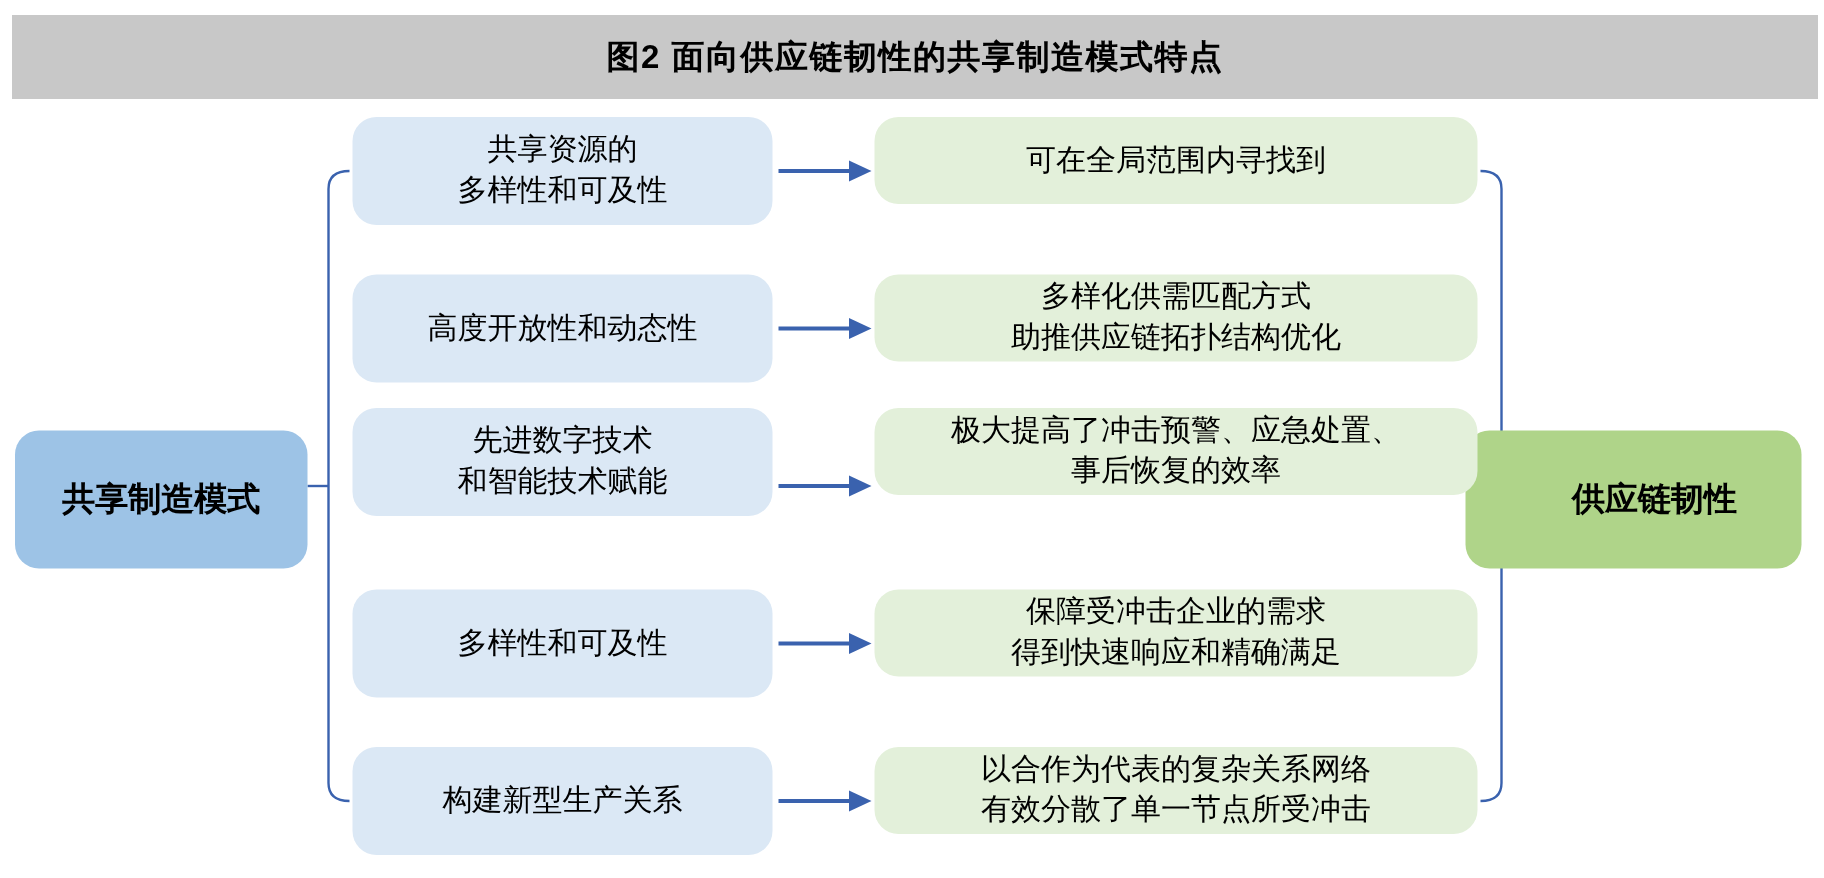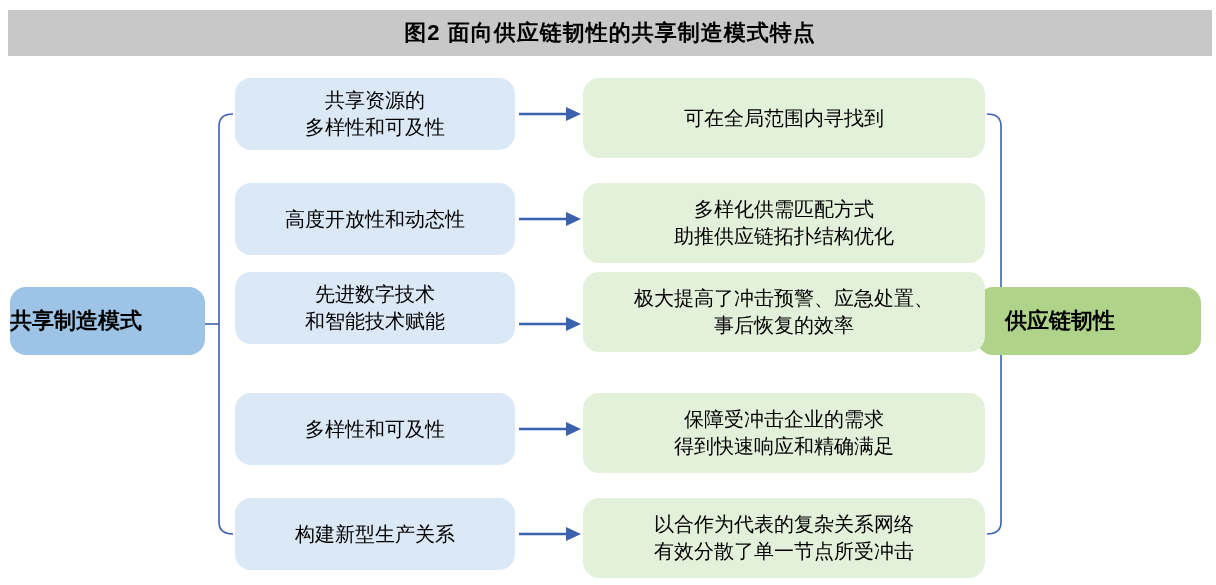--- a/index.html
+++ b/index.html
@@ -3,40 +3,40 @@
 <meta charset="utf-8">
 <style>
   html,body{margin:0;padding:0;background:#ffffff;}
   body{
     width:1216px;height:585px;position:relative;overflow:hidden;
     font-family:"Liberation Sans","DejaVu Sans",sans-serif;
     color:#000;
   }
   .canvas{position:absolute;inset:0;}
   .title-bar{
-    position:absolute;left:8px;right:4px;top:10px;height:46px;
+    position:absolute;left:8px;right:4px;top:10px;height:56px;
     background:var(--title-bar-bg,#c8c8c8);
     display:flex;align-items:center;justify-content:center;
   }
   .title-bar span{font-size:22px;font-weight:bold;letter-spacing:1px;}
   svg.connectors{position:absolute;left:0;top:0;width:1216px;height:585px;pointer-events:none;}
   .conn{stroke:var(--connector,#3a62ae);stroke-width:1.6;fill:none;}
   .arrow-line{stroke:var(--connector,#3a62ae);stroke-width:2.6;fill:none;}
   .arrow-head{fill:var(--connector,#3a62ae);stroke:none;}
   .box{
     position:absolute;border-radius:16px;
     display:flex;flex-direction:column;justify-content:center;
     text-align:center;font-size:20px;line-height:27px;
   }
   .feature{left:235px;width:280px;height:72px;background:var(--feature-fill,#dbe8f5);}
-  .effect{left:583px;width:402px;height:80px;background:var(--effect-fill,#e3f0da);}
+  .effect{left:583px;width:402px;height:58px;background:var(--effect-fill,#e3f0da);}
   .row-0{top:78px}.row-1{top:183px}.row-2{top:272px}.row-3{top:393px}.row-4{top:498px}
   .node{
-    position:absolute;top:287px;height:68px;border-radius:16px;
-    display:flex;align-items:center;justify-content:flex-start;
+    position:absolute;top:287px;height:92px;border-radius:16px;
+    display:flex;align-items:center;justify-content:center;
     font-size:22px;font-weight:bold;
   }
   .node-left{left:10px;width:195px;background:var(--left-node-fill,#9dc3e6);}
   .node-right{left:977px;width:196px;background:var(--right-node-fill,#afd489);padding-left:28px;}
 </style>
 </head>
 <body>
 
 <div class="canvas">
 

